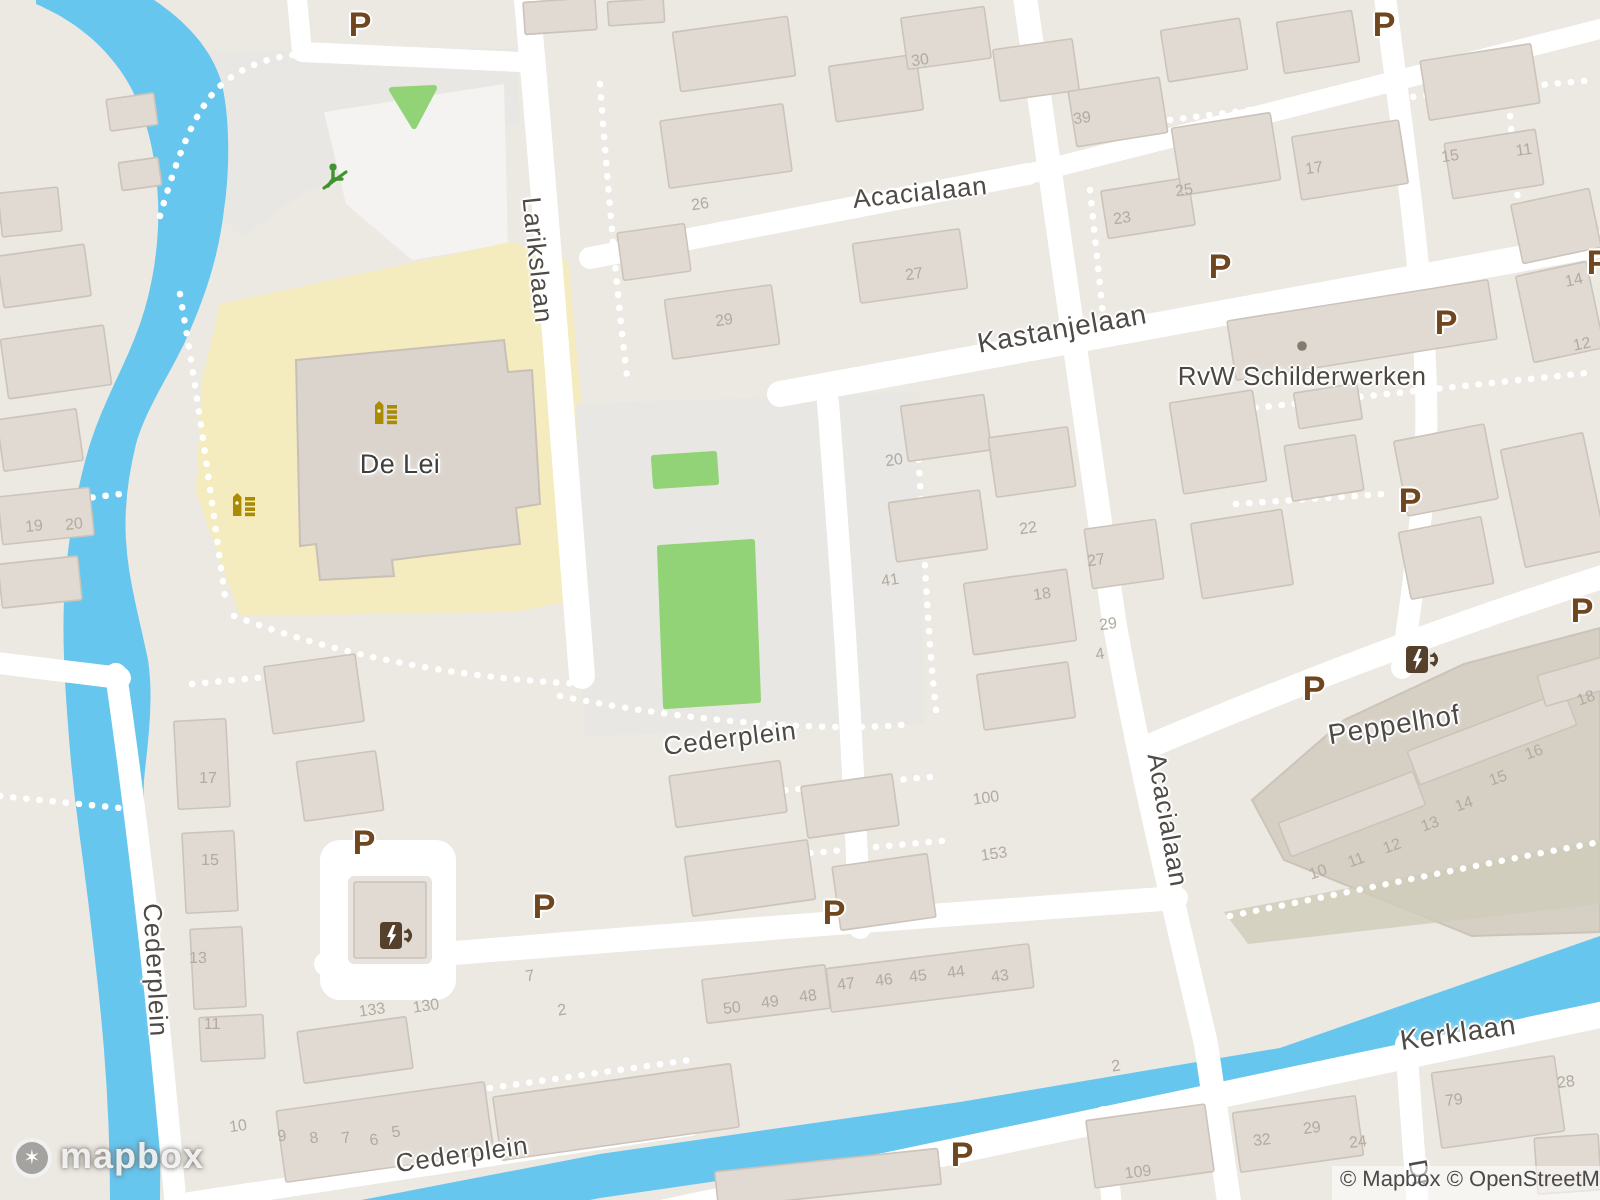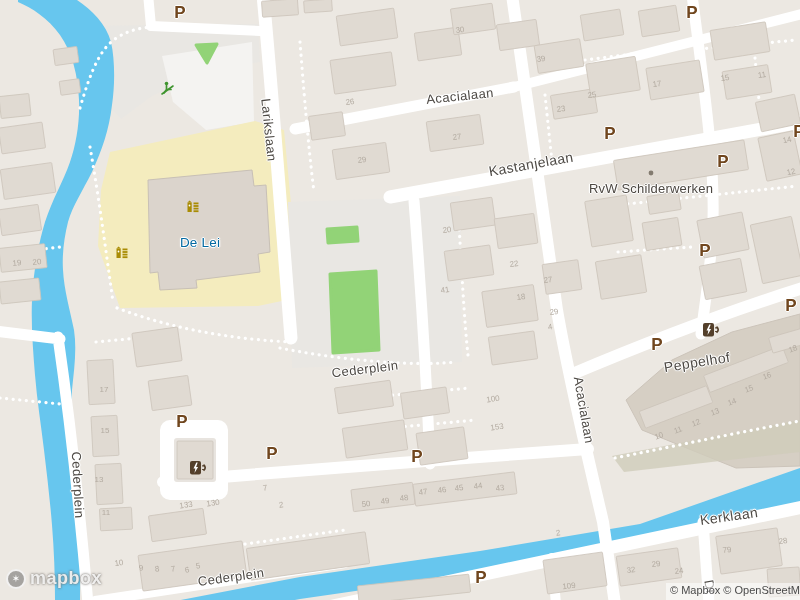--- a/index.html
+++ b/index.html
@@ -170,21 +170,21 @@
       <div class="lbl street" style="left: 460px; top: 96px; transform: translate(-50%, -50%) rotate(-6deg); font-size: 13px;">Acacialaan</div>
       <div class="lbl street" style="left: 531px; top: 164px; transform: translate(-50%, -50%) rotate(-10deg); font-size: 14px;">Kastanjelaan</div>
       <div class="lbl street" style="left: 269px; top: 130px; transform: translate(-50%, -50%) rotate(84deg); font-size: 13px;">Larikslaan</div>
       <div class="lbl street" style="left: 584px; top: 410px; transform: translate(-50%, -50%) rotate(80deg); font-size: 13px;">Acacialaan</div>
       <div class="lbl street" style="left: 365px; top: 369px; transform: translate(-50%, -50%) rotate(-7deg); font-size: 13px;">Cederplein</div>
       <div class="lbl street" style="left: 78px; top: 485px; transform: translate(-50%, -50%) rotate(87deg); font-size: 13px;">Cederplein</div>
       <div class="lbl street" style="left: 231px; top: 577px; transform: translate(-50%, -50%) rotate(-8deg); font-size: 13px;">Cederplein</div>
       <div class="lbl street" style="left: 697px; top: 362px; transform: translate(-50%, -50%) rotate(-9deg); font-size: 14px;">Peppelhof</div>
       <div class="lbl street" style="left: 729px; top: 516px; transform: translate(-50%, -50%) rotate(-8deg); font-size: 14px;">Kerklaan</div>
       <div class="lbl street" style="left: 710px; top: 587px; transform: translate(-50%, -50%) rotate(80deg); font-size: 13px;">Dr</div>
-      <div class="lbl poi" style="left: 200px; top: 242px; font-size: 13.5px; color: #0369a1;">De Lei</div>
+      <div class="lbl poi" style="left: 200px; top: 232px; font-size: 13.5px; color: #404040;">De Lei</div>
       <div class="lbl poi" style="left: 651px; top: 188px; font-size: 13px; color: rgb(76, 71, 65);">RvW Schilderwerken</div>
       <div class="icon" style="left: 651px; top: 173px;"><svg width="6" height="6">
           <circle cx="3" cy="3" r="2.4" fill="#837B70"></circle>
         </svg></div>
       <div class="pmark" style="left: 180px; top: 13px;">P</div>
       <div class="pmark" style="left: 692px; top: 13px;">P</div>
       <div class="pmark" style="left: 610px; top: 134px;">P</div>
       <div class="pmark" style="left: 799px; top: 132px;">P</div>
       <div class="pmark" style="left: 723px; top: 162px;">P</div>
       <div class="pmark" style="left: 705px; top: 251px;">P</div>

